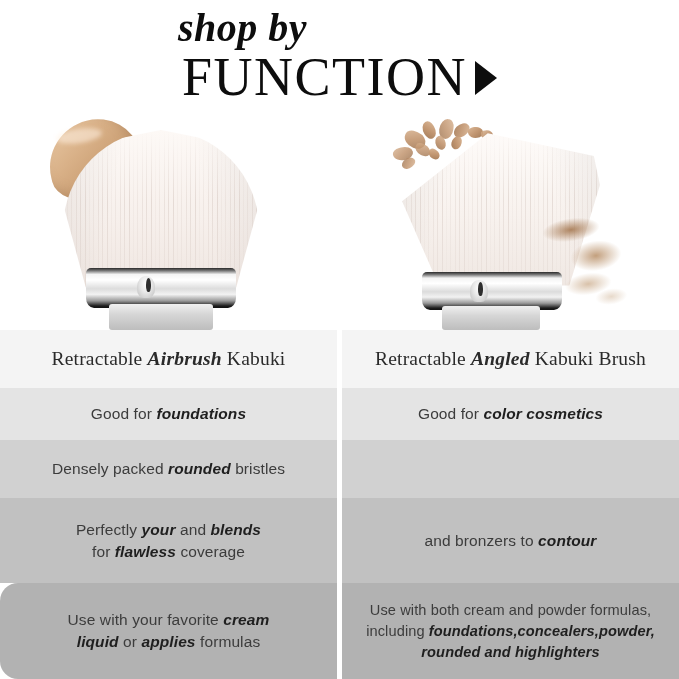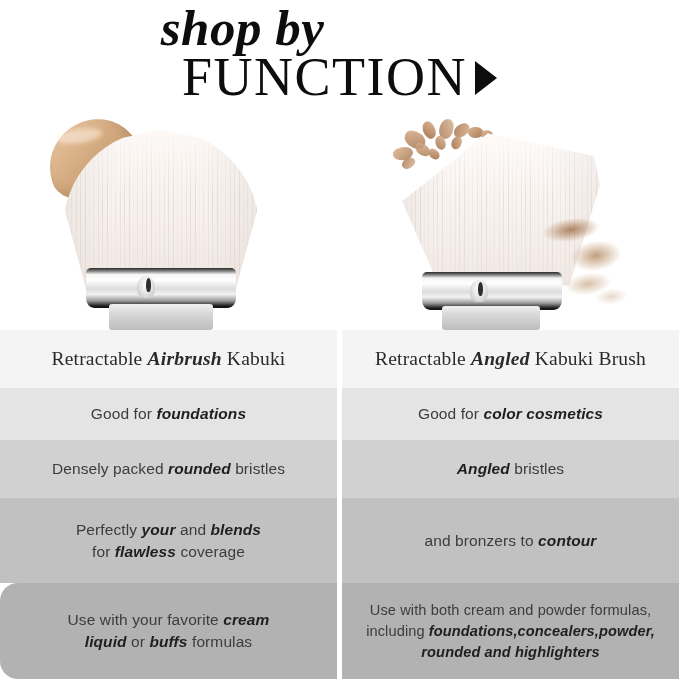--- a/index.html
+++ b/index.html
@@ -16,21 +16,21 @@
   .header{
     position:absolute;left:0;top:0;width:679px;height:112px;
     background:#ffffff;
   }
   .hdr-line1{
     position:absolute;left:0;top:6px;width:555px;
     text-align:center;
     font-family:"Liberation Serif", serif;
     font-style:italic;
     font-weight:700;
-    font-size:51px;
+    font-size:40px;
     letter-spacing:0.5px;
     color:#0d0d0d;
     line-height:44px;
     padding-right:70px;
     box-sizing:border-box;
   }
   .hdr-line2{
     position:absolute;left:0;top:48px;width:679px;
     text-align:center;
     display:flex;align-items:center;justify-content:center;
@@ -373,46 +373,41 @@
           </div>
         </div>
         <div class="gutter" style="background: rgb(255, 255, 255);"></div>
       </div>
       <div class="trow body-row r3" style="top: 110px; height: 58px; background: rgb(209, 209, 209);">
         <div class="cell left">
           <div>
             <span class="txt">Densely packed <b>rounded</b> bristles</span>
           </div>
         </div>
-        <div class="cell right">
-          <div>
-            <span class="txt"><b>Angled</b> bristles</span>
-          </div>
-        </div>
         <div class="gutter" style="background: rgb(255, 255, 255);"></div>
       </div>
       <div class="trow body-row r4" style="top: 168px; height: 85px; background: rgb(193, 193, 193);">
         <div class="cell left">
           <div>
             <span class="txt">Perfectly <b>your</b> and <b>blends</b></span>
             <span class="txt">for <b>flawless</b> coverage</span>
           </div>
         </div>
         <div class="cell right">
           <div>
             <span class="txt">and bronzers to <b>contour</b></span>
           </div>
         </div>
         <div class="gutter" style="background: rgb(255, 255, 255);"></div>
       </div>
       <div class="trow body-row r5" style="top: 253px; height: 96px; background: rgb(178, 178, 178); border-radius: 18px;">
         <div class="cell left">
           <div>
             <span class="txt">Use with your favorite <b>cream</b></span>
-            <span class="txt"><b>liquid</b> or <b>buffs</b> formulas</span>
+            <span class="txt"><b>liquid</b> or <b>applies</b> formulas</span>
           </div>
         </div>
         <div class="cell right">
           <div>
             <span class="txt">Use with both cream and powder formulas,</span>
             <span class="txt">including <b>foundations,concealers,powder,</b></span>
             <span class="txt"><b>rounded and highlighters</b></span>
           </div>
         </div>
         <div class="gutter" style="background: rgb(255, 255, 255);"></div>

